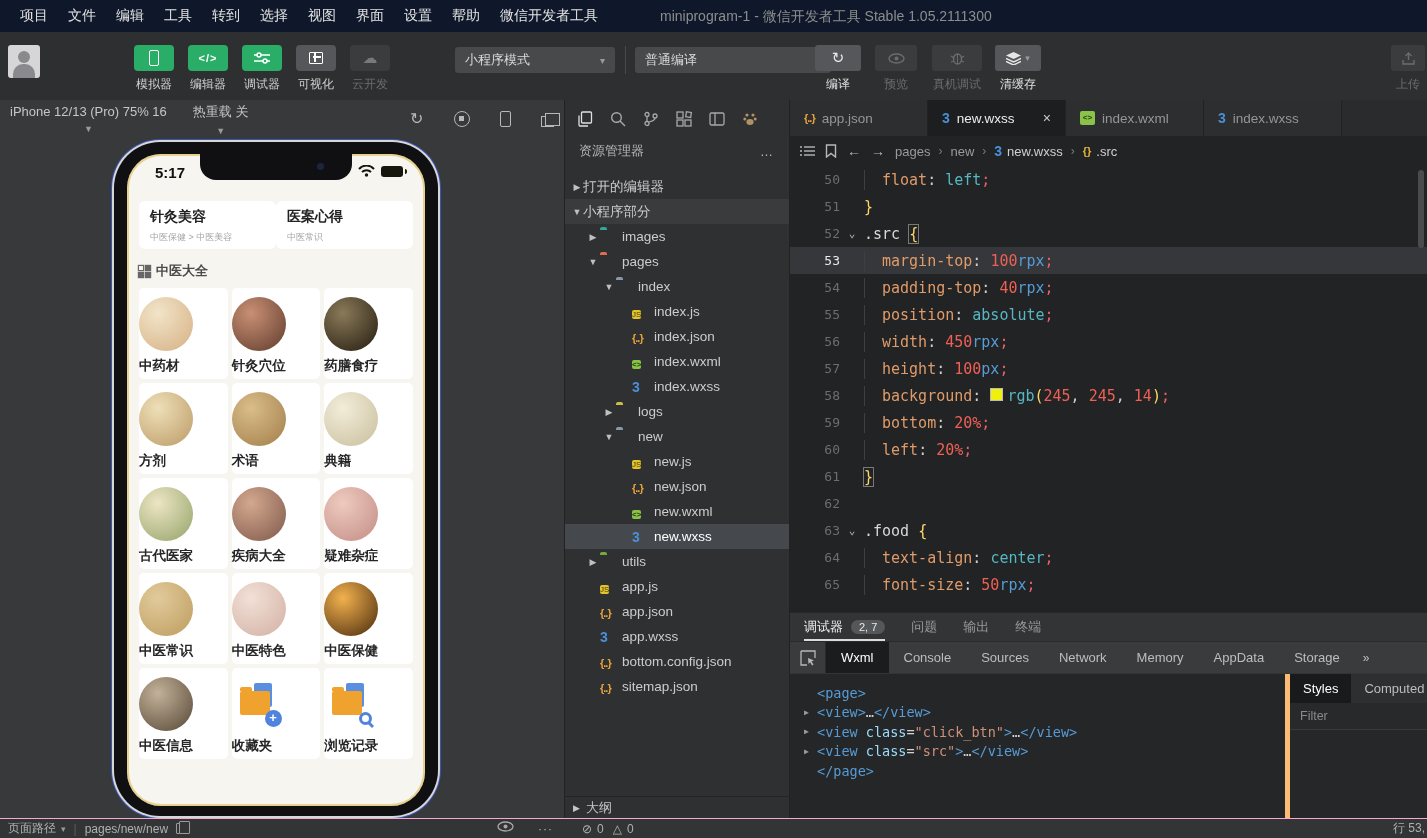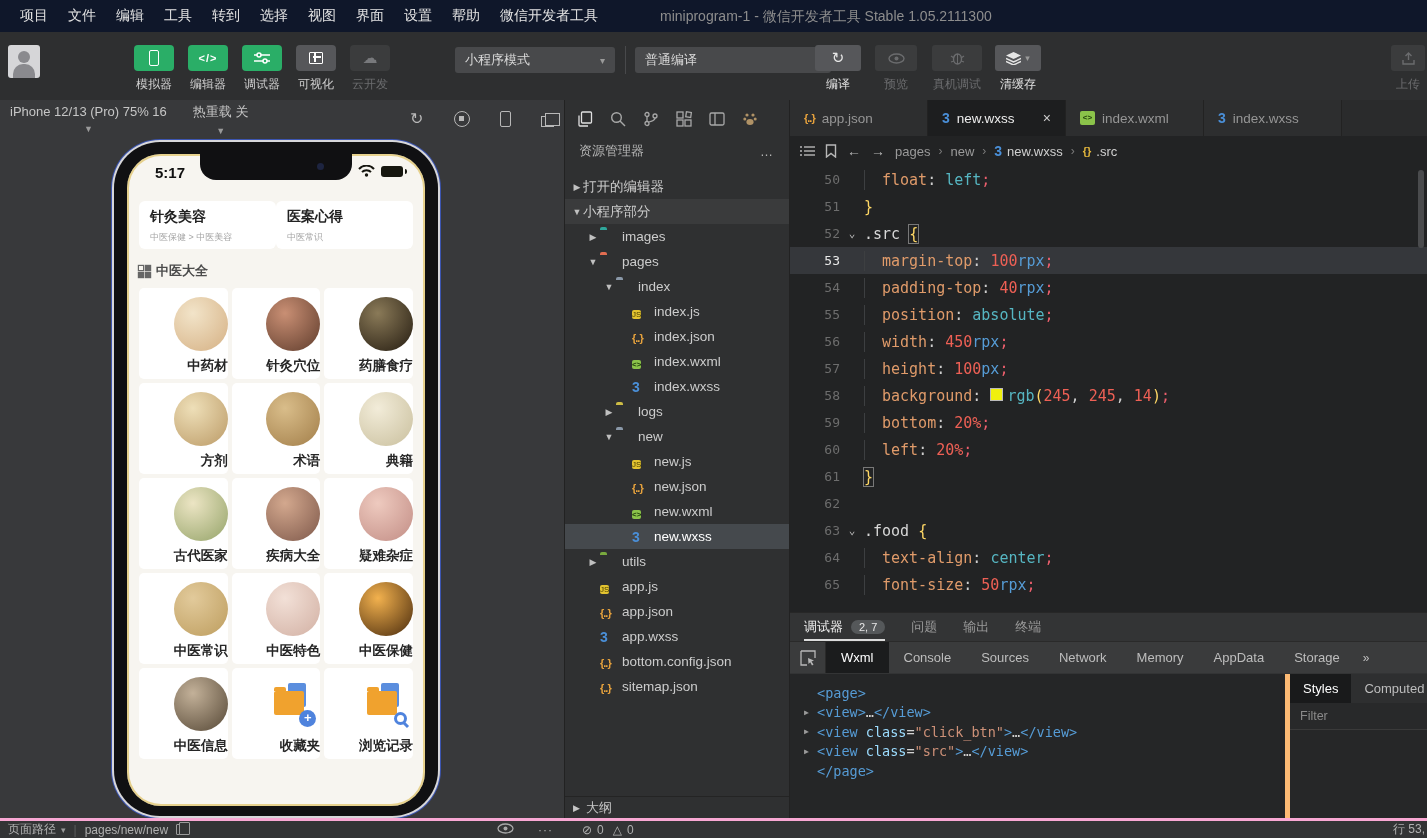--- a/index.html
+++ b/index.html
@@ -74,21 +74,21 @@
   .psec { display:flex; align-items:center; gap:6px; color:#4c4c4c; font-size:13px; font-weight:bold; }
   .psec.m1 { margin-top:8px; } .psec.m2 { margin-top:13px; }
   .psec .gicon { width:11px; height:11px; position:relative; }
   .gicon-grid::before { content:""; position:absolute; left:0; top:0; width:4px; height:4px;
     box-shadow:0 0 0 1.2px #666, 7px 0 0 1.2px #666, 0 7px 0 1.2px #666, 7px 7px 0 1.2px #666; }
   .qcards { display:flex; margin-top:9px; }
   .qcard { flex:1; background:#fff; border-radius:6px; height:48px; padding:7px 11px; }
   .qcard .t { font-size:14px; font-weight:bold; color:#222; }
   .qcard .s { font-size:9px; color:#a5a5a5; margin-top:5px; white-space:nowrap; }
   .pgrid { display:grid; grid-template-columns:repeat(3,1fr); gap:4px; margin-top:8px; }
-  .pcell { background:#fff; border-radius:5px; height:91px; display:flex; flex-direction:column; align-items:flex-end; }
+  .pcell { background:#fff; border-radius:5px; height:91px; display:flex; flex-direction:column; align-items:flex-start; }
   .pcell .circ { width:54px; height:54px; border-radius:50%; margin-top:9px; }
   .pcell .plabel { font-size:13.5px; font-weight:bold; color:#262626; margin-top:6px; white-space:nowrap; }
   .ficon { position:relative; width:54px; height:54px; margin-top:9px; }
   .ficon .doc { position:absolute; left:22px; top:6px; width:18px; height:24px; background:#5b8ede; border-radius:2px; }
   .ficon .fold { position:absolute; left:8px; top:14px; width:30px; height:24px; background:#f0a22e; border-radius:2px; }
   .ficon .fold::before { content:""; position:absolute; left:0; top:-4px; width:12px; height:4px; background:#f0a22e; border-radius:2px 2px 0 0; }
   .ficon .plus { position:absolute; right:4px; bottom:4px; width:17px; height:17px; background:#4f83dd; border-radius:50%;
     color:#fff; font-size:13px; line-height:16px; text-align:center; font-weight:bold; }
   .ficon .mag { position:absolute; right:6px; bottom:6px; width:13px; height:13px; border:3px solid #4f83dd; border-radius:50%; background:#fff; }
   .ficon .mag::after { content:""; position:absolute; right:-5px; bottom:-4px; width:7px; height:3px; background:#4f83dd; transform:rotate(45deg); }
@@ -167,21 +167,21 @@
   .styles-pane { position:absolute; right:0; top:0; width:142px; bottom:0; border-left:5px solid #fdba74; background:#2b2c2d; }
   .stab-row { display:flex; height:29px; background:#2e2f30; }
   .stab { padding:0 13px; display:flex; align-items:center; font-size:13px; color:#bdbdbd; }
   .stab.active { background:#191a1b; color:#fff; }
   .sfilter { height:27px; display:flex; align-items:center; padding-left:10px; color:#8a8a8a; font-size:12.5px;
     border-bottom:1px solid #3a3a3a; background:#28292a; }
   .sempty { position:absolute; top:56px; bottom:0; left:0; right:0; background:#262728; }
 
   
   .statusbar { position:absolute; left:0; bottom:0; width:100%; height:20px; background:#333435;
-    border-top:3px solid #f9a8d4; color:#b0b0b0; font-size:12px; }
+    border-top:1px solid #f9a8d4; color:#b0b0b0; font-size:12px; }
   .sb-left { position:absolute; left:8px; top:0; height:100%; display:flex; align-items:center; gap:8px; }
   .sb-sep { color:#5c5c5c; }
   .ic-copy { position:relative; width:9px; height:11px; border:1px solid #9a9a9a; border-radius:1px; }
   .ic-copy::before { content:""; position:absolute; left:2px; top:-3px; width:9px; height:11px; border:1px solid #9a9a9a; border-radius:1px; background:#333435; }
   .sb-eye { position:absolute; left:497px; top:2px; }
   .sb-dots { position:absolute; left:538px; top:0; height:100%; display:flex; align-items:center; letter-spacing:1px; }
   .sb-problems { position:absolute; left:582px; top:0; height:100%; display:flex; align-items:center; gap:5px; }
   .sb-line { position:absolute; right:2px; top:0; height:100%; display:flex; align-items:center; white-space:nowrap; }
   .caret-s { font-size:9px; color:#9a9a9a; }
 </style>

